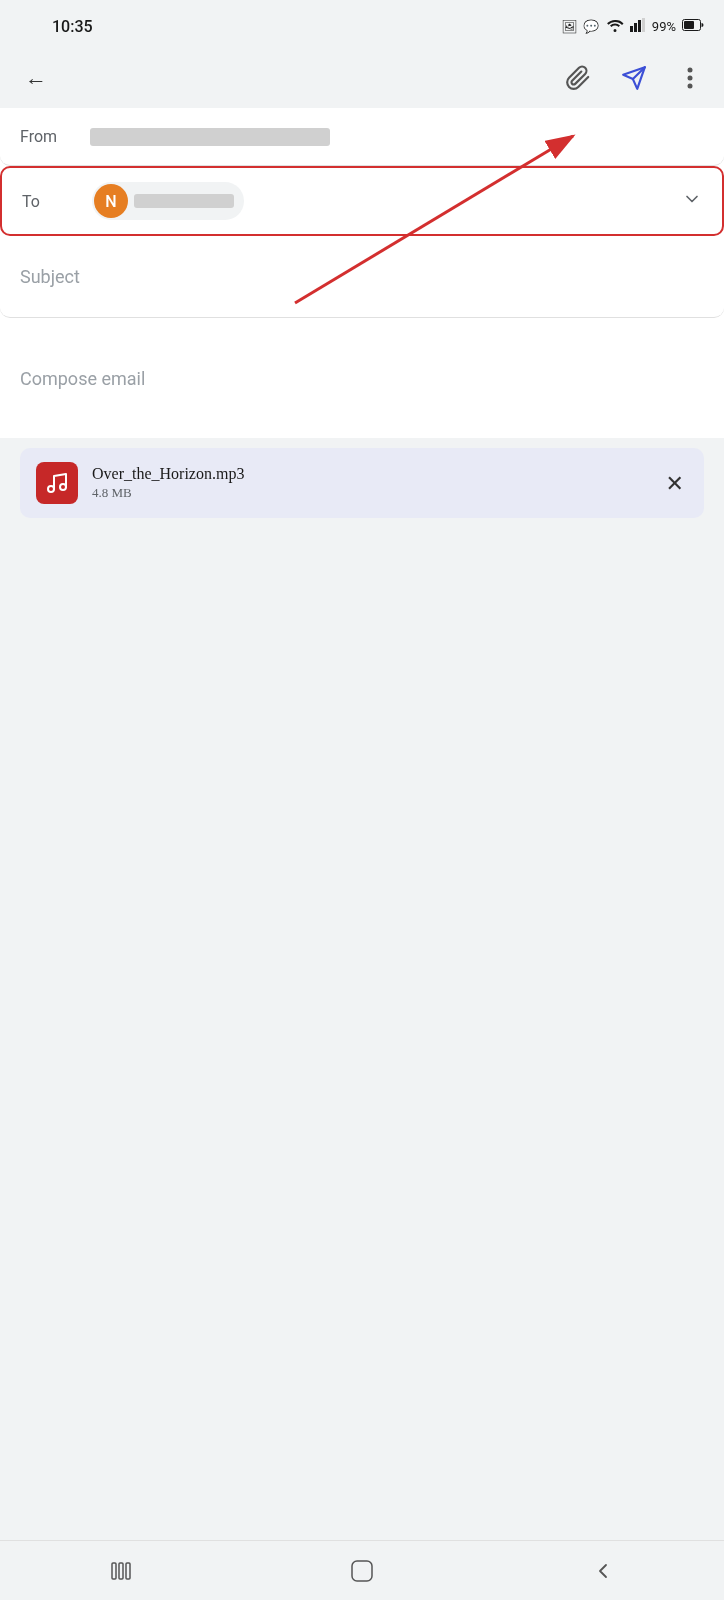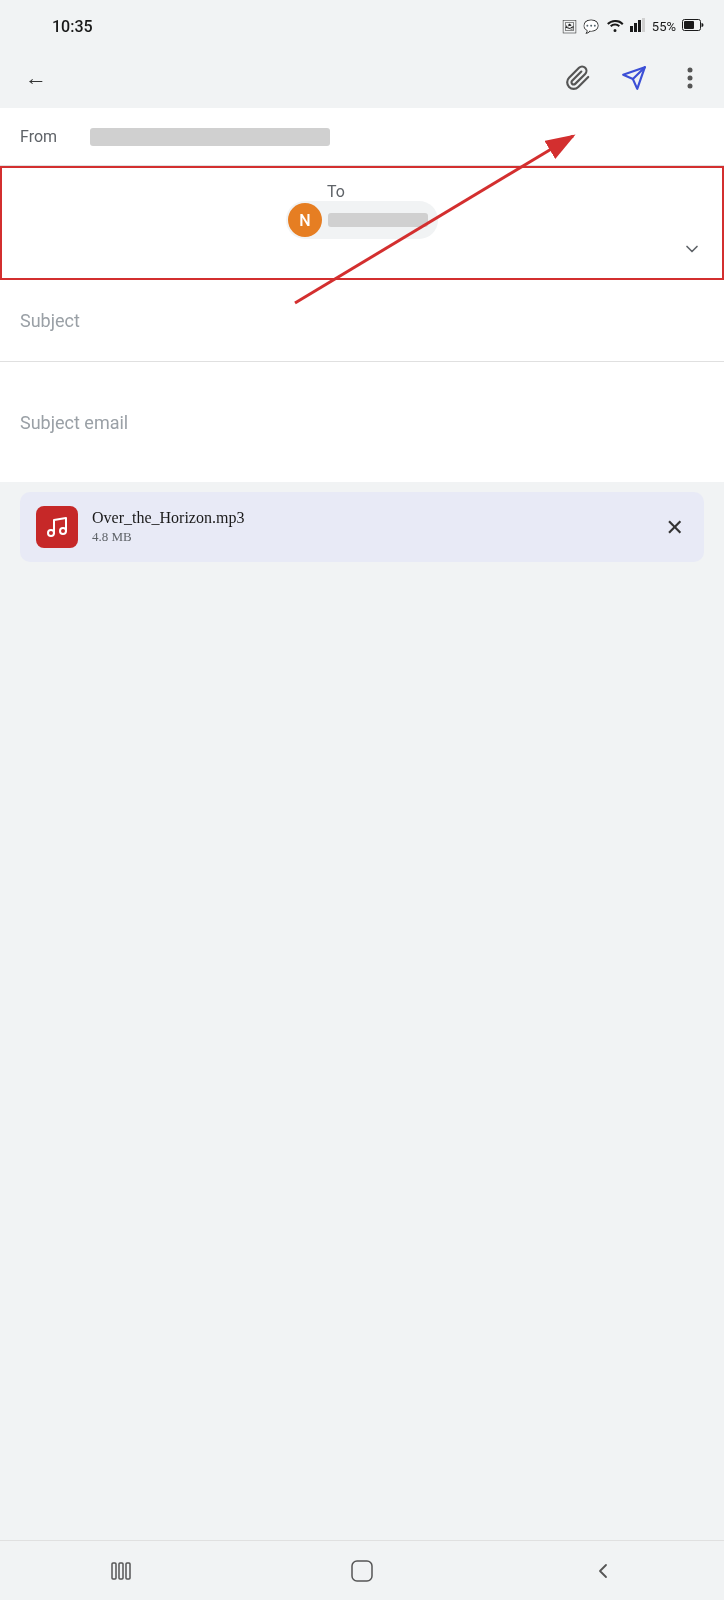--- a/index.html
+++ b/index.html
@@ -92,20 +92,21 @@
       background: #ffffff;
       margin: 0;
     }
 
     .compose-row {
       display: flex;
       align-items: center;
       padding: 14px 20px;
       border-bottom: 1px solid #e0e0e0;
       min-height: 58px;
+      border-radius: 10px;
     }
 
     .row-label {
       font-size: 16px;
       color: #5f6368;
       width: 70px;
       flex-shrink: 0;
     }
 
     .row-content {
@@ -119,21 +120,20 @@
       height: 18px;
       width: 240px;
       background: #d0d0d0;
       border-radius: 3px;
     }
 
     
     .to-row {
       border: 2px solid #d32f2f;
       position: relative;
-      flex-direction: column;
     }
 
     .recipient-chip {
       display: flex;
       align-items: center;
       background: #f1f3f4;
       border-radius: 20px;
       padding: 2px 10px 2px 2px;
       gap: 6px;
     }
@@ -312,21 +312,21 @@
       </svg>
     </span>
     <span>
       <svg width="16" height="14" viewBox="0 0 16 14" fill="none" xmlns="http://www.w3.org/2000/svg">
         <rect x="0" y="8" width="3" height="6" fill="#1a1a1a"></rect>
         <rect x="4" y="5" width="3" height="9" fill="#1a1a1a"></rect>
         <rect x="8" y="2" width="3" height="12" fill="#1a1a1a"></rect>
         <rect x="12" y="0" width="3" height="14" fill="#d0d0d0"></rect>
       </svg>
     </span>
-    <span>55%</span>
+    <span>99%</span>
     <span>
       <svg width="22" height="12" viewBox="0 0 22 12" fill="none" xmlns="http://www.w3.org/2000/svg">
         <rect x="0.5" y="0.5" width="18" height="11" rx="2" stroke="#1a1a1a" stroke-width="1"></rect>
         <rect x="2" y="2" width="10" height="8" rx="1" fill="#1a1a1a"></rect>
         <path d="M19.5 4v4a2 2 0 000-4z" fill="#1a1a1a"></path>
       </svg>
     </span>
   </div>
 </div>
 
@@ -383,21 +383,21 @@
   </div>
 
   <div class="compose-row subject-row">
     <div class="row-content">
       <span class="subject-placeholder">Subject</span>
     </div>
   </div>
 
   <div class="compose-row compose-body-row">
     <div class="row-content">
-      <span class="compose-placeholder">Subject email</span>
+      <span class="compose-placeholder">Compose email</span>
     </div>
   </div>
 
 </div>
 
 <div class="attachment-card">
   <div class="attachment-icon">
     <svg class="music-svg" viewBox="0 0 24 24" fill="none" xmlns="http://www.w3.org/2000/svg">
       <path d="M9 18V5l12-2v13" stroke="white" stroke-width="2" stroke-linecap="round" stroke-linejoin="round"></path>
       <circle cx="6" cy="18" r="3" stroke="white" stroke-width="2"></circle>

